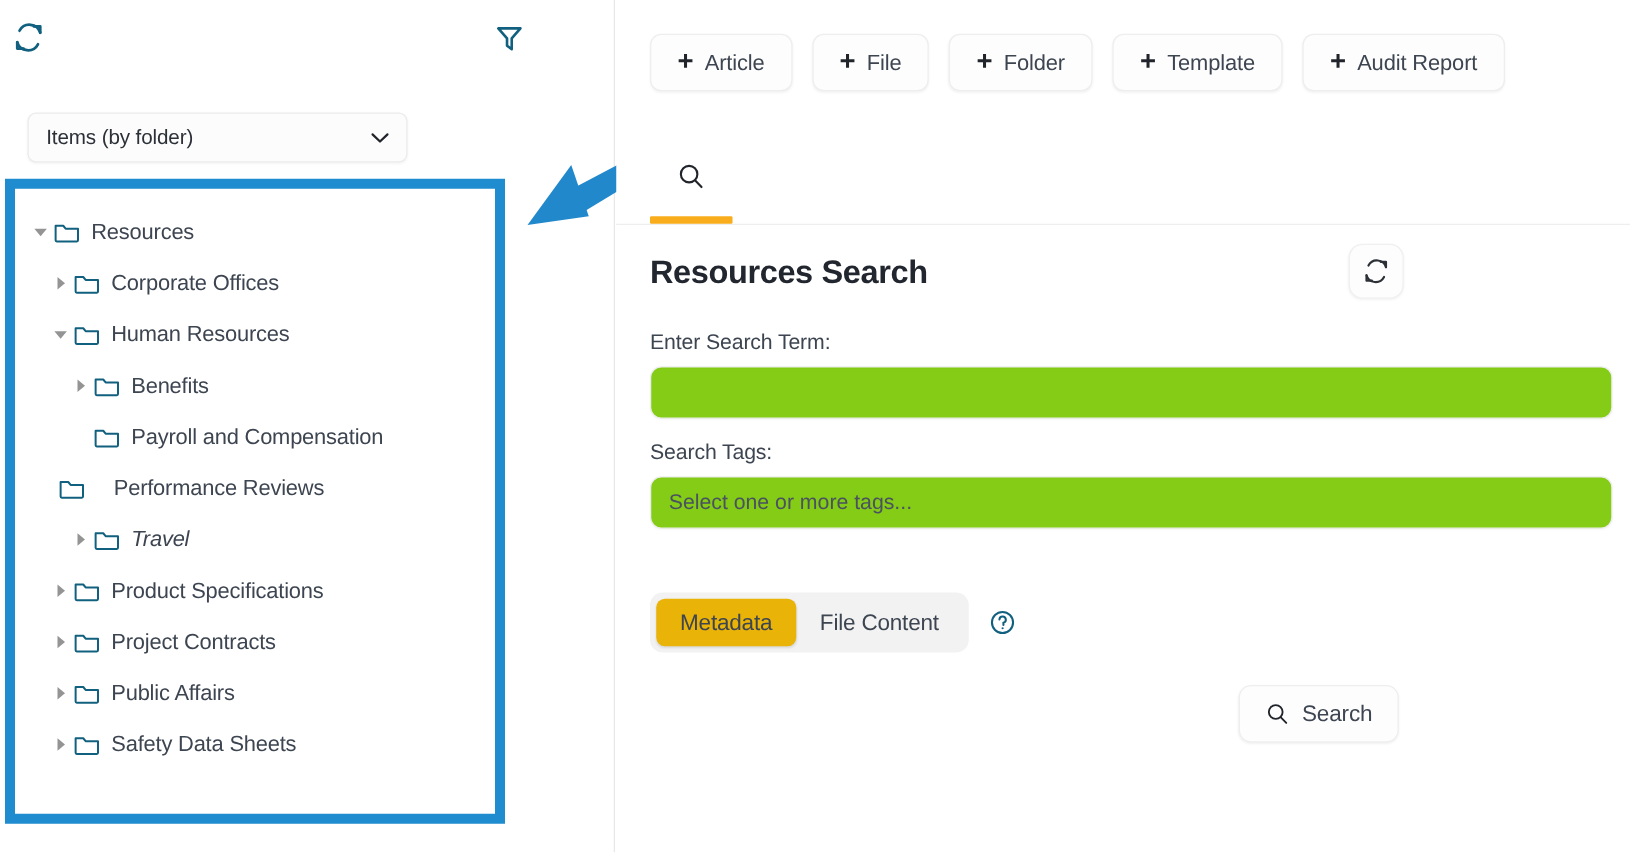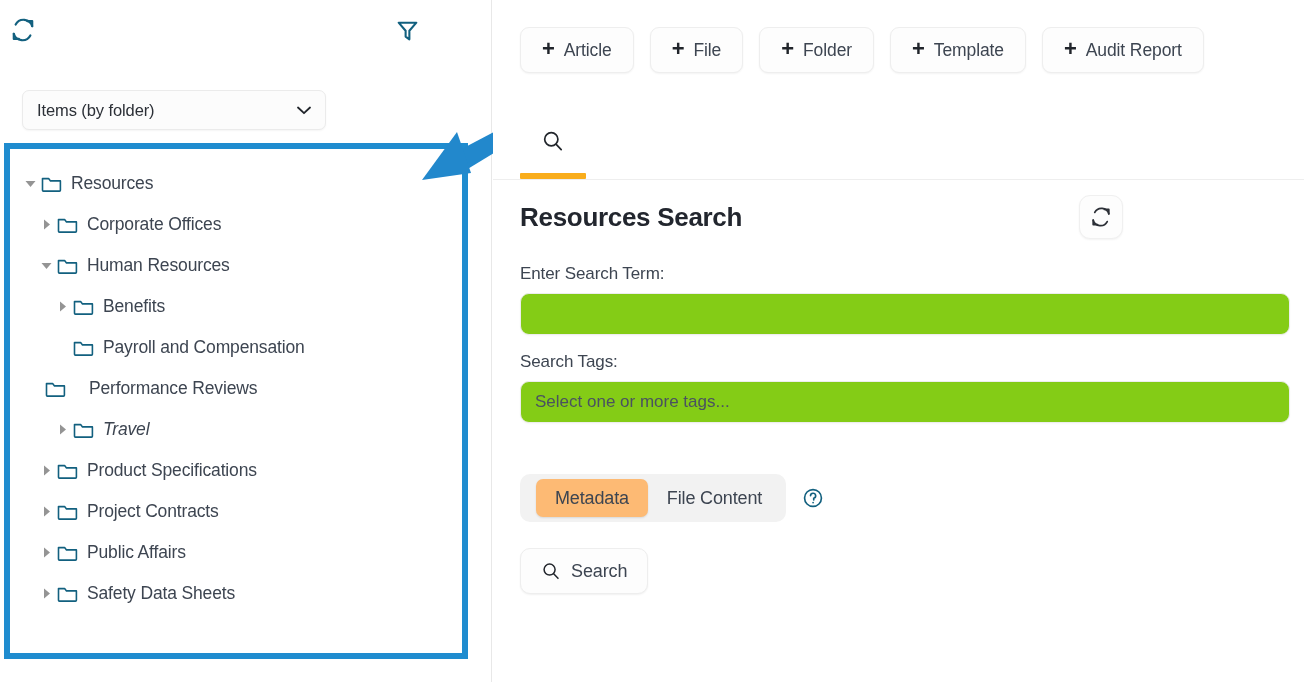--- a/index.html
+++ b/index.html
@@ -67,22 +67,22 @@
   }
   .chev-down {
     width: 14px; height: 9px;
     flex: none;
   }
 
   
   #tree-highlight {
     position: absolute;
     left: 4px; top: 143px;
-    width: 464px; height: 516px;
-    border: 6px solid #ec4899;
+    width: 400px; height: 516px;
+    border: 8px solid #ec4899;
     background: #ffffff;
   }
   #tree {
     position: absolute;
     left: 0; top: 0; right: 0; bottom: 0;
     padding: 14px 0 0 0;
     overflow: hidden;
   }
   .tree-row {
     display: flex;
@@ -254,33 +254,33 @@
     display: flex; align-items: center;
     padding: 0 19px;
     border-radius: 7px;
     font-size: 18px;
     color: #3d4551;
     letter-spacing: -0.15px;
     cursor: pointer;
     white-space: nowrap;
   }
   .mode-opt.active {
-    background: #fdba74;
+    background: #eab308;
     box-shadow: 0 1px 2px rgba(0,0,0,0.11);
-    margin-left: 11px;
   }
   #mode-help-button {
     width: 22px; height: 22px;
     display: flex; align-items: center; justify-content: center;
     cursor: pointer;
   }
 
   #search-action-row {
     margin-top: 26px;
     display: flex;
+    justify-content: flex-end;
     padding-right: 4px;
   }
   #search-button {
     height: 46px;
     background: #fdfdfd;
     border: 1px solid #eeeeee;
     border-radius: 10px;
     box-shadow: 0 1px 2px rgba(0,0,0,0.06);
     display: flex; align-items: center;
     gap: 10px;

